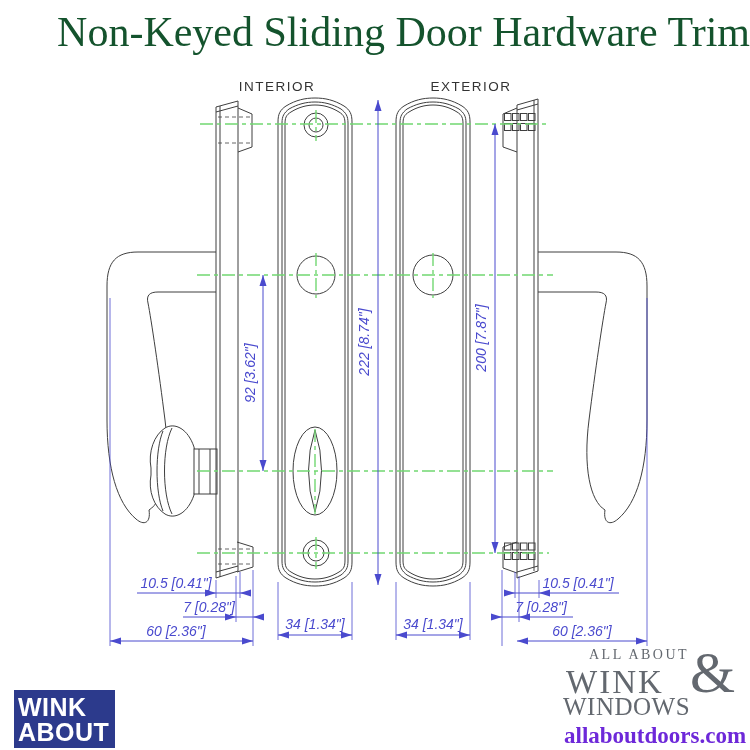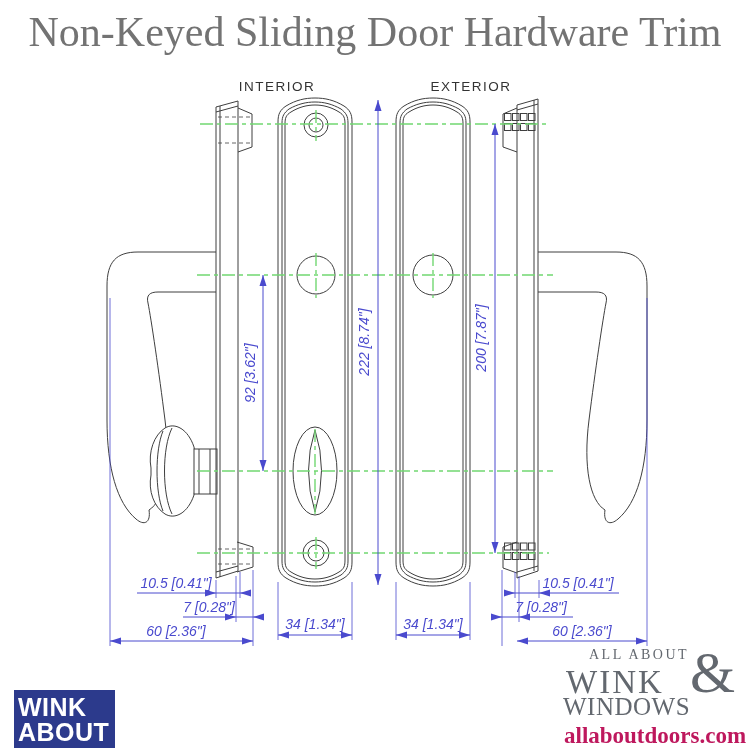--- a/index.html
+++ b/index.html
@@ -1,39 +1,39 @@
 <!DOCTYPE html>
 <html><head>
 <meta charset="utf-8">
 <style>
   html,body{margin:0;padding:0;background:#fff;}
   .stage{position:relative;width:750px;height:750px;background:#fff;overflow:hidden;
          font-family:"Liberation Sans",sans-serif;}
-  .title{position:absolute;top:8px;left:0;right:0;text-align:center;
-         font-family:"Liberation Serif",serif;font-size:42px;color:#737373;white-space:nowrap;}
+  .title{position:absolute;top:8px;left:0;right:0;text-align:right;
+         font-family:"Liberation Serif",serif;font-size:42px;color:#14532d;white-space:nowrap;}
   svg{position:absolute;left:0;top:0;}
   .view-label{font-family:"Liberation Sans",sans-serif;font-size:13.5px;letter-spacing:1.5px;fill:#333;}
   .dim-text{font-family:"Liberation Sans",sans-serif;font-style:italic;font-size:14px;fill:#4a4ace;}
   .blk{stroke:#3f3f3f;stroke-width:1;fill:none;}
   .blkw{stroke:#3f3f3f;stroke-width:1;fill:#fff;}
   .hid{stroke:#3f3f3f;stroke-width:0.8;fill:none;stroke-dasharray:4 3;}
   .grn{stroke:#72d872;stroke-width:1.4;fill:none;stroke-dasharray:13 4 4 4;}
   .dim{stroke:#4a4ace;stroke-width:1;fill:none;}
   .ext{stroke:#4a4ace;stroke-width:0.8;fill:none;}
   .arr{fill:#4a4ace;stroke:none;}
   .wh-logo{position:absolute;left:14px;top:690px;width:101px;height:58px;background:#2c3a8c;
            color:#fff;font-weight:bold;font-size:25px;line-height:25px;padding-top:5px;
            padding-left:4px;box-sizing:border-box;transform-origin:top left;letter-spacing:0.5px;}
   .aadw{position:absolute;left:560px;top:645px;width:188px;height:102px;
         font-family:"Liberation Serif",serif;color:#63686f;}
   .aadw .l1{position:absolute;left:29px;top:2px;font-size:14px;letter-spacing:2.5px;}
   .aadw .amp{position:absolute;left:130px;top:-6px;font-size:58px;}
   .aadw .l2{position:absolute;left:6px;top:19px;font-size:33px;letter-spacing:2px;}
   .aadw .l3{position:absolute;left:3px;top:48px;font-size:25px;letter-spacing:0.5px;}
-  .aadw .url{position:absolute;left:4px;top:78px;font-size:23px;font-weight:bold;color:#be185d;}
+  .aadw .url{position:absolute;left:4px;top:78px;font-size:23px;font-weight:bold;color:#6d28d9;}
 </style>
 </head>
 <body>
 
 <div class="stage">
 
   <div class="title">Non-Keyed Sliding Door Hardware Trim</div>
 
   <svg width="750" height="750" viewBox="0 0 750 750">
 

